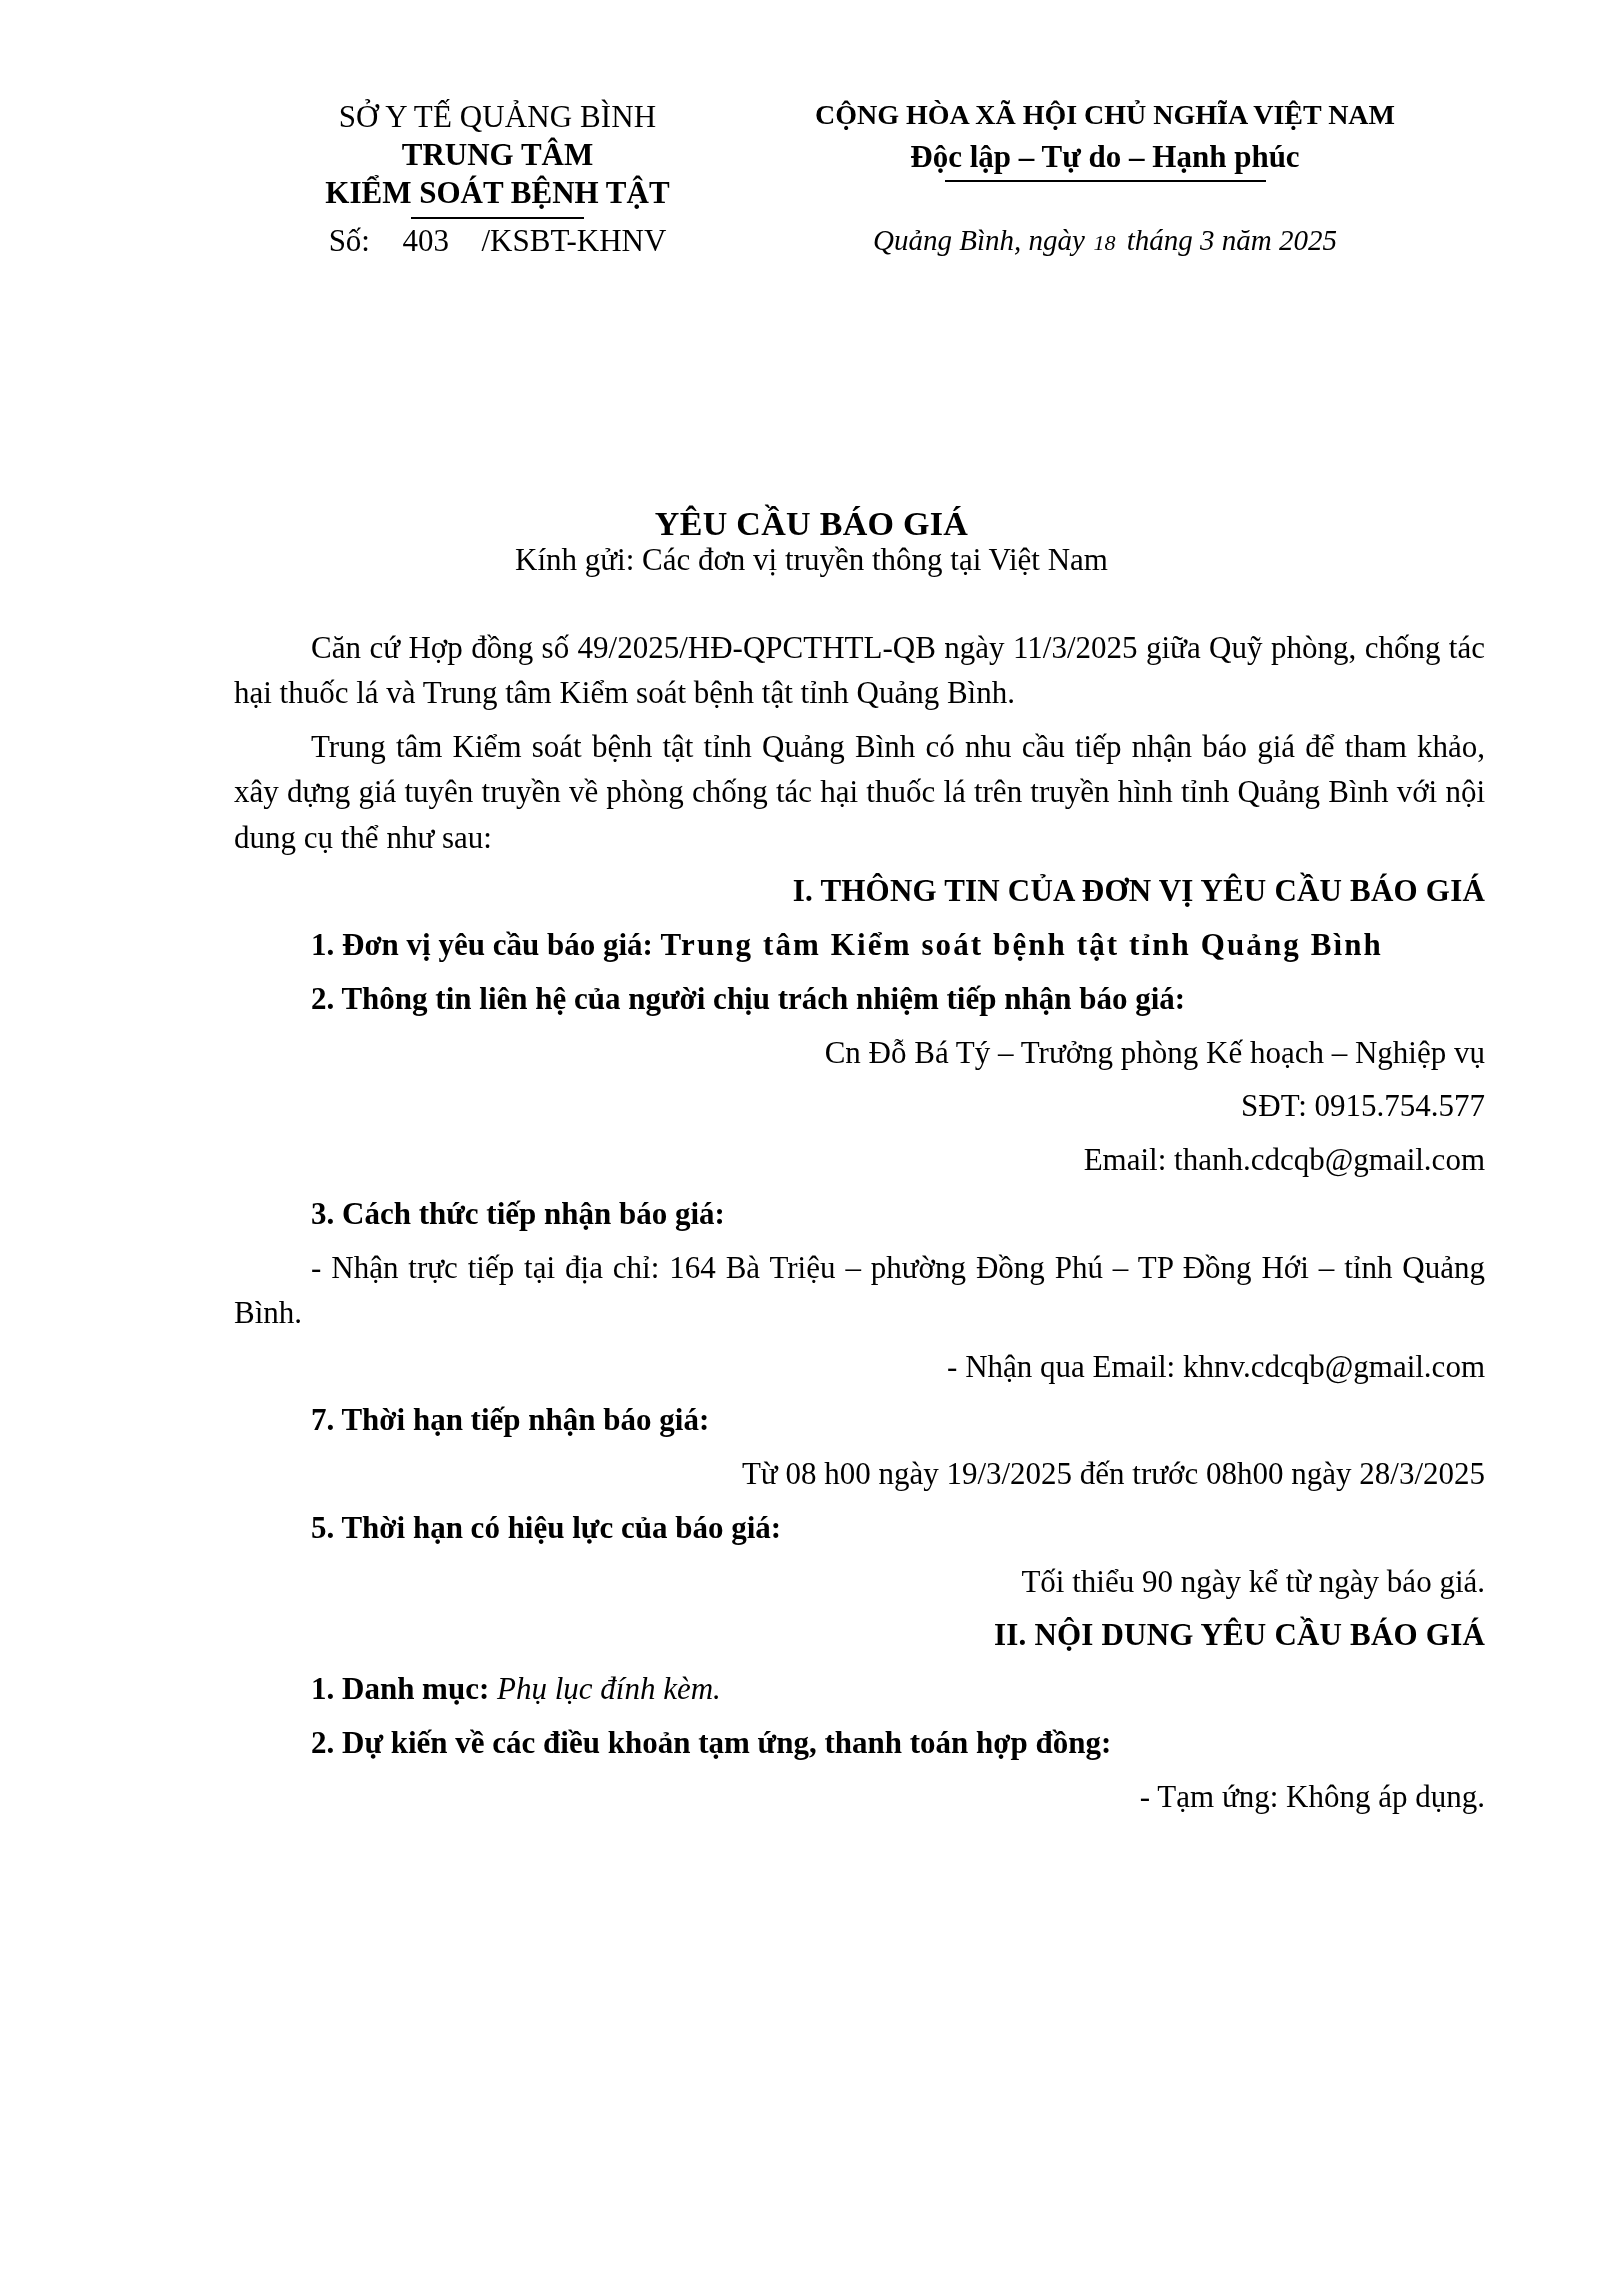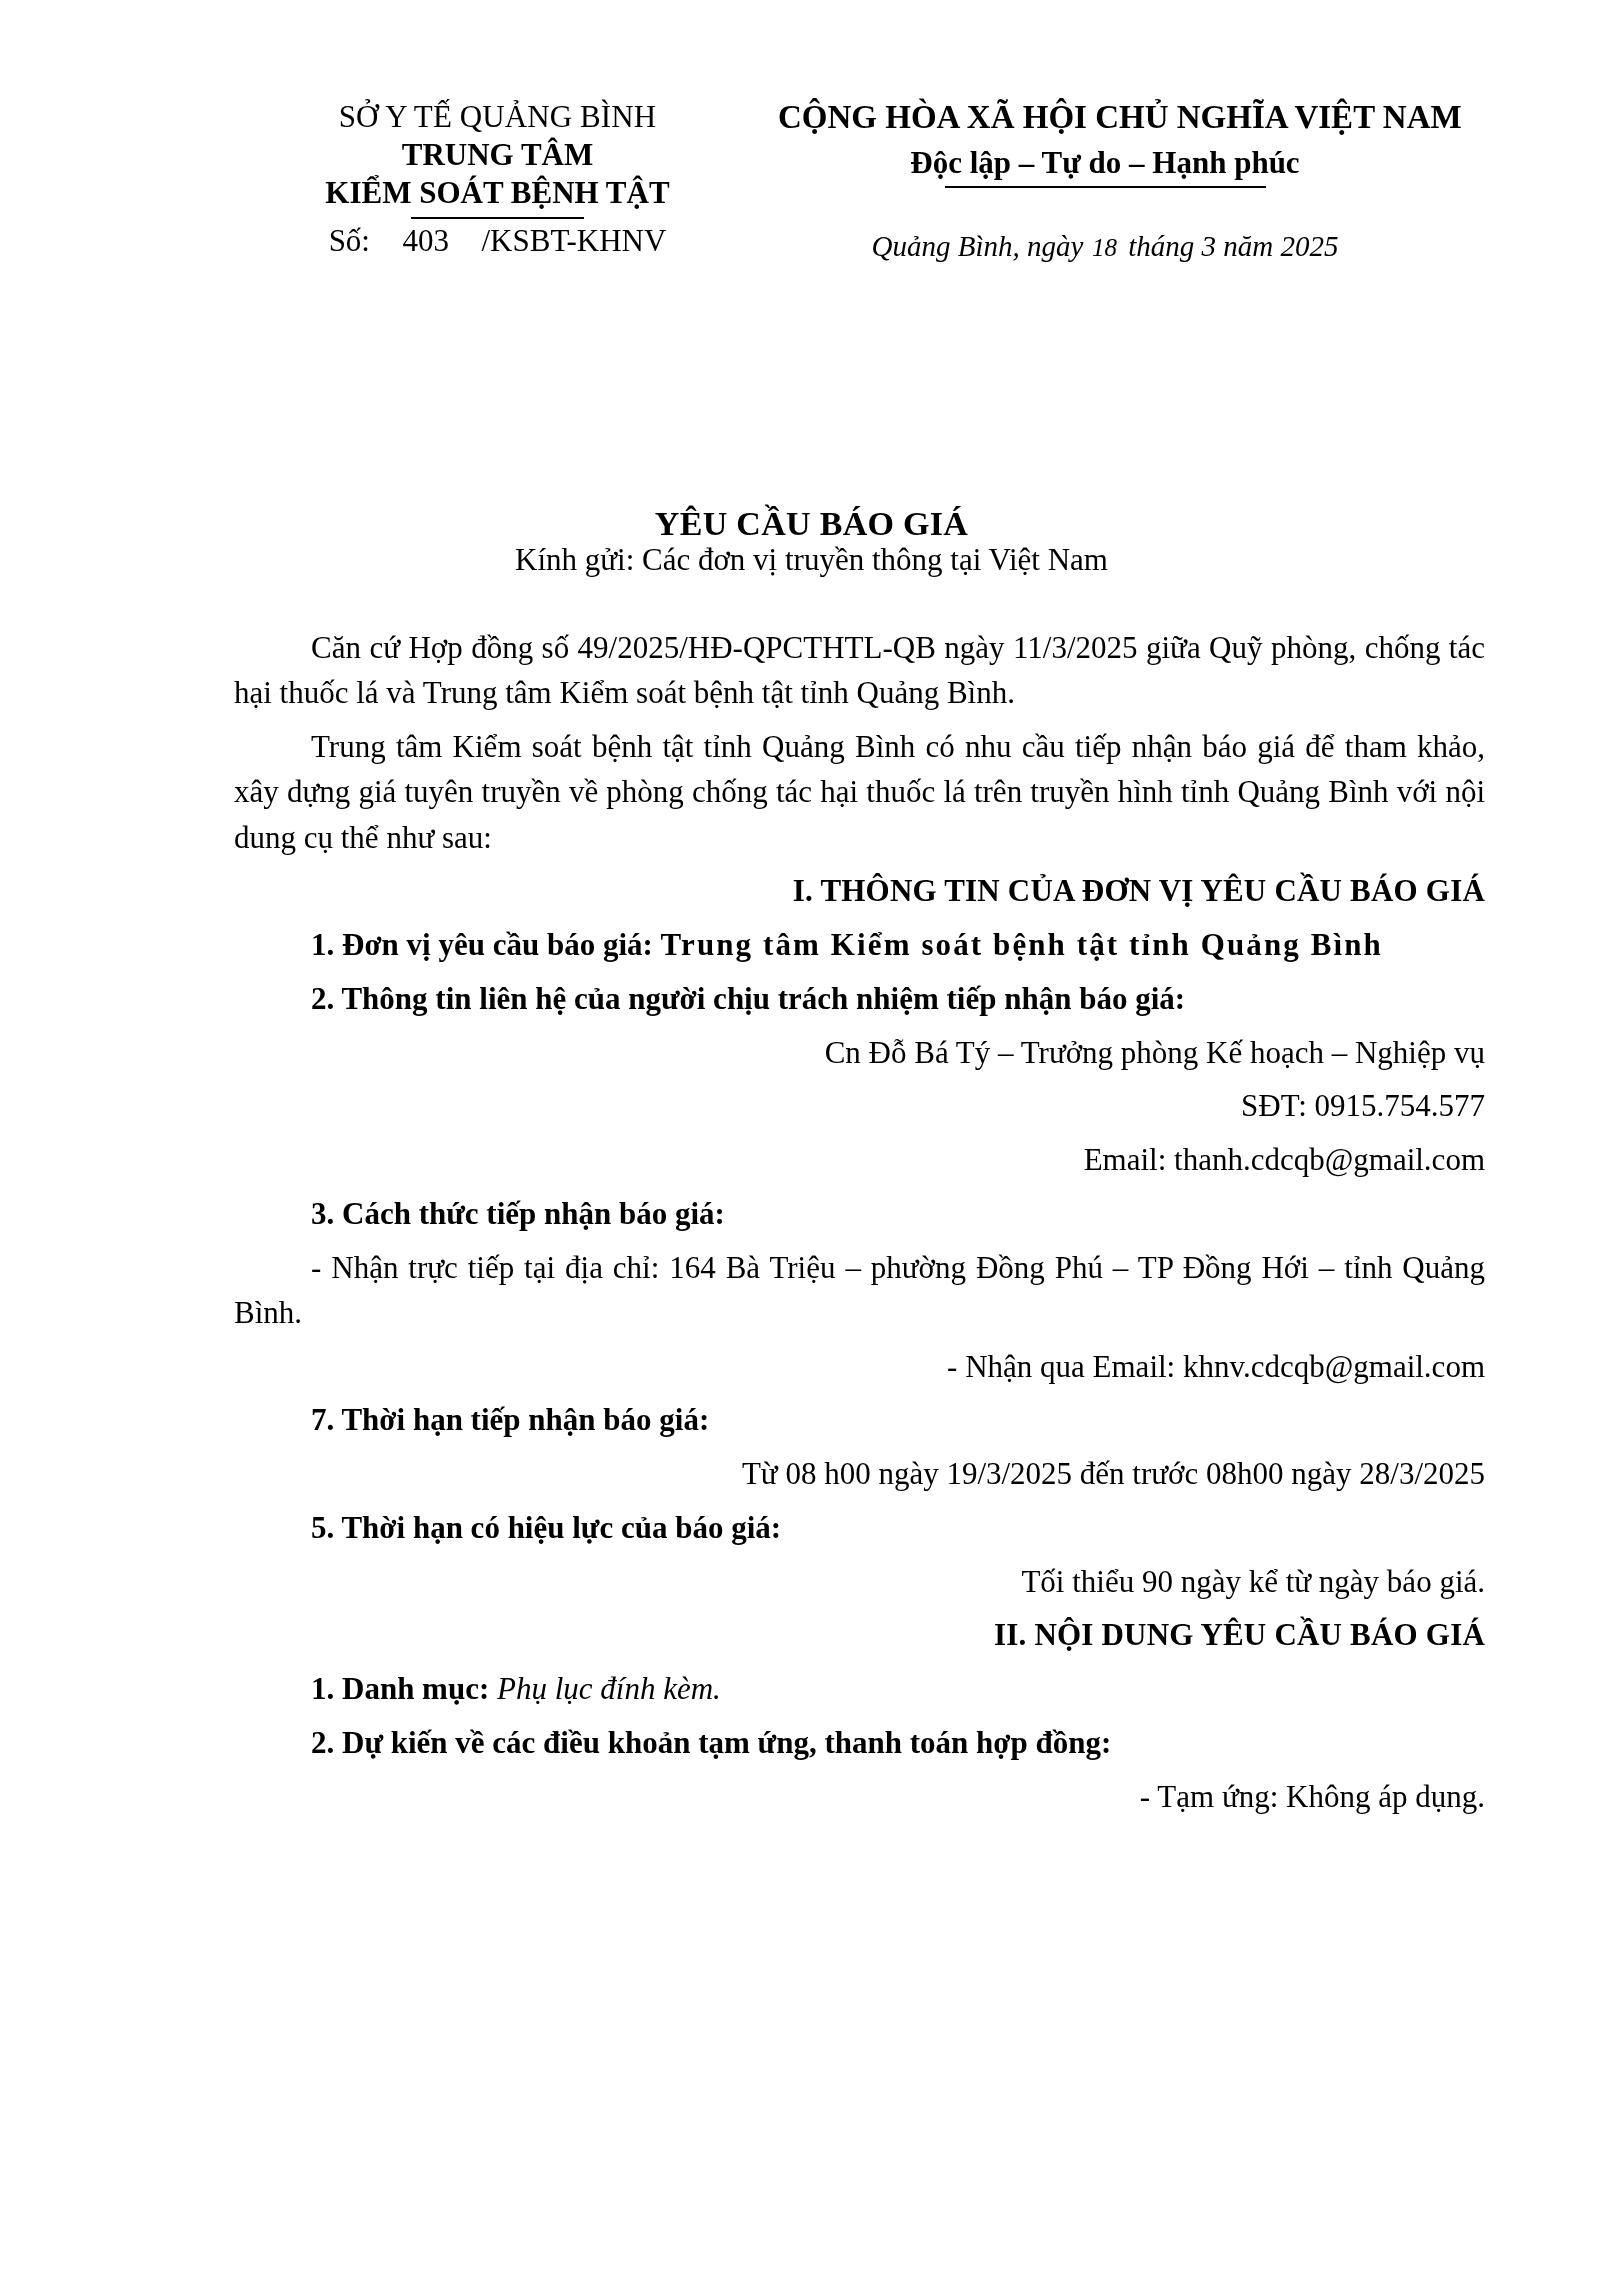--- a/index.html
+++ b/index.html
@@ -70,21 +70,21 @@
   }
   .doc-number .numspace { display: inline-block; width: 17px; }
   .subject {
     font-size: 25.5px;
     line-height: 1.32;
     margin-top: 5.2px;
     padding: 0 77px;
   }
 
   .nation-title {
-    font-size: 33px;
+    font-size: 28px;
     font-weight: bold;
     line-height: 1.2;
     white-space: nowrap;
   }
   .nation-motto {
     font-size: 31px;
     font-weight: bold;
     line-height: 1.2;
     margin-top: 6.5px;
     white-space: nowrap;
@@ -95,21 +95,21 @@
     background: #000;
     margin: 4.6px auto 0 auto;
   }
   .date-line {
     font-size: 29px;
     font-style: italic;
     margin-top: 42px;
     white-space: nowrap;
   }
   .date-line .day {
-    font-size: 25px;
+    font-size: 22px;
     font-style: italic;
     padding: 0 3.9px 0 1.3px;
   }
 
   
   .doc-title {
     position: absolute;
     left: 0;
     top: 505px;
     width: 1623px;

